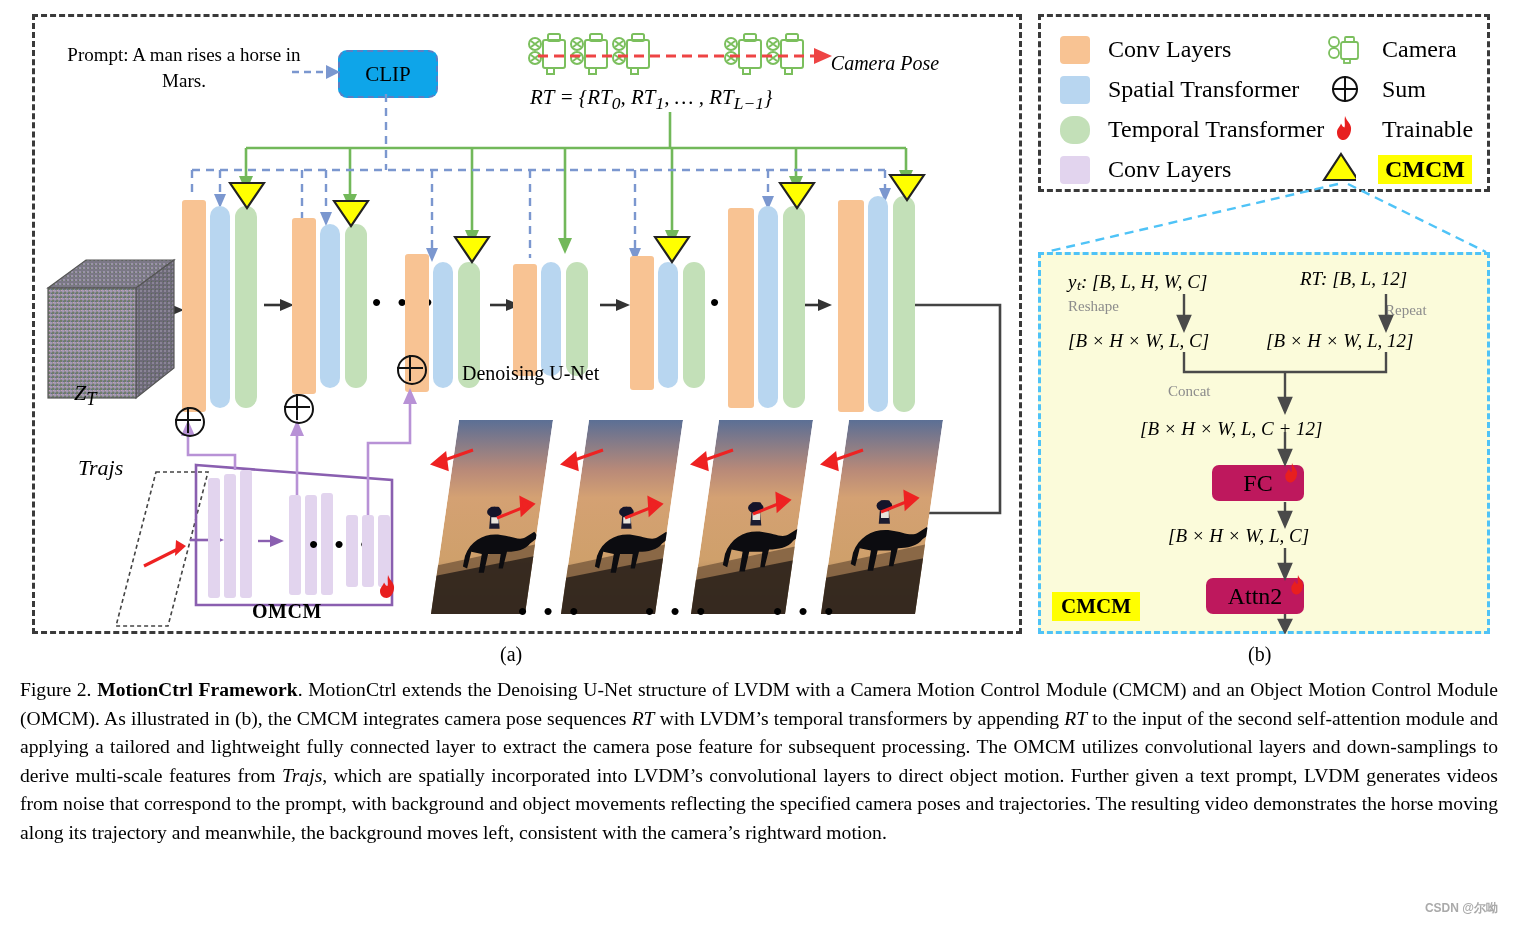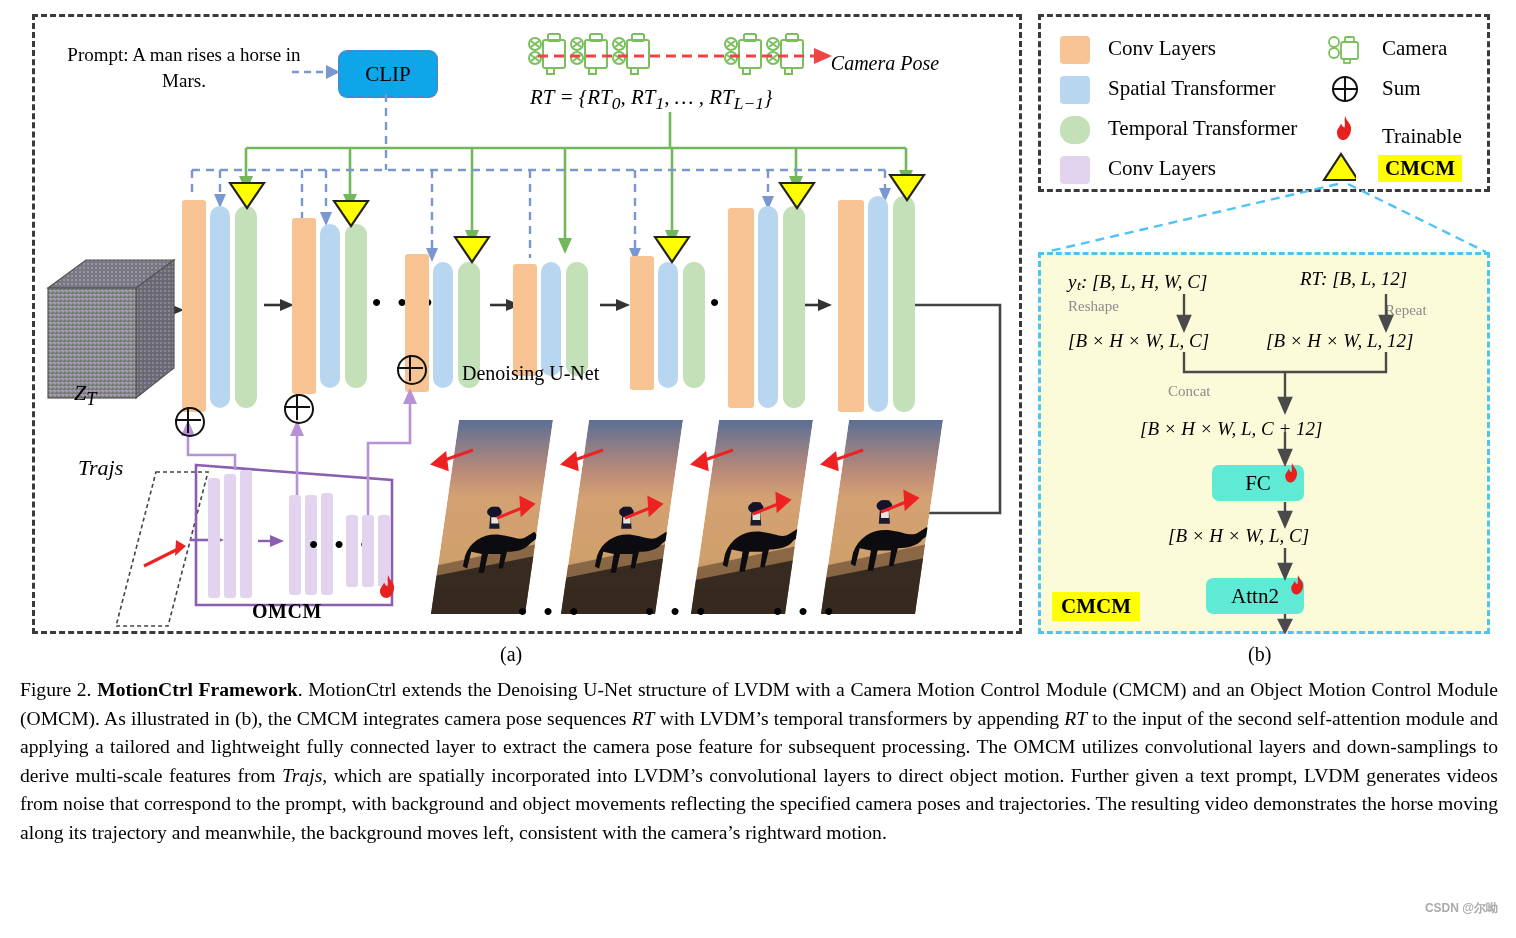--- a/index.html
+++ b/index.html
@@ -20,40 +20,40 @@
   .rt-eq{position:absolute;left:530px;top:85px;font-size:21px;font-style:italic;font-family:"Liberation Serif",serif;white-space:nowrap;}
   .denoise-label{position:absolute;left:462px;top:362px;font-size:20px;white-space:nowrap;}
   .zt{position:absolute;left:74px;top:380px;font-size:22px;font-style:italic;}
   .trajs{position:absolute;left:78px;top:455px;font-size:22px;font-style:italic;}
   .omcm-label{position:absolute;left:252px;top:600px;font-size:20px;font-weight:bold;letter-spacing:.5px;}
   .sub-a{position:absolute;left:500px;top:643px;font-size:20px;}
   .sub-b{position:absolute;left:1248px;top:643px;font-size:20px;}
 
   
   .lg-sw{position:absolute;width:30px;height:28px;border-radius:4px;}
-  .lg-txt{position:absolute;font-size:21px;white-space:nowrap;}
+  .lg-txt{position:absolute;font-size:24px;white-space:nowrap;}
   .lg-ico{position:absolute;width:34px;height:30px;display:flex;align-items:center;justify-content:center;}
   .cmcm-hl{background:#ffff00;padding:1px 7px;font-weight:bold;}
 
   
   .blk{position:absolute;border-radius:3px;}
   .blk.rnd{border-radius:14px;}
   .ytri{position:absolute;}
 
   
   .sum{position:absolute;width:26px;height:26px;border:2.4px solid #111;border-radius:50%;}
   .sum::before,.sum::after{content:"";position:absolute;background:#111;}
   .sum::before{left:-2px;top:10.1px;width:26px;height:2.4px;}
   .sum::after{top:-2px;left:10.1px;height:26px;width:2.4px;}
 
   
   .c-txt{position:absolute;font-size:19px;font-family:"Liberation Serif",serif;white-space:nowrap;}
   .c-ital{font-style:italic;}
   .c-grey{position:absolute;font-size:15px;color:#8c8c8c;white-space:nowrap;}
-  .c-node{position:absolute;background:#5eead4;border-radius:7px;display:flex;align-items:center;justify-content:center;font-size:21px;}
+  .c-node{position:absolute;background:#be185d;border-radius:7px;display:flex;align-items:center;justify-content:center;font-size:24px;}
   .cmcm-tag{position:absolute;left:1052px;top:592px;background:#ffff00;padding:2px 9px;font-size:21px;font-weight:bold;}
 
   
   .caption{position:absolute;left:20px;top:676px;width:1478px;font-size:19.6px;line-height:28.6px;text-align:justify;}
   .caption b{font-weight:bold;}
   .caption i{font-style:italic;}
   .wm{position:absolute;right:18px;top:900px;font-size:12px;color:#aaa;font-family:"Liberation Sans",sans-serif;font-weight:bold;}
 
   
   .cube{position:absolute;left:46px;top:258px;width:130px;height:150px;}
@@ -437,21 +437,21 @@
       <line x1="15" y1="2" x2="15" y2="28" stroke="#111" stroke-width="2"></line>
       </svg>
   </div>
   <div class="lg-txt" style="left:1382px;top:76px;">Sum</div>
 
   <div class="lg-ico" style="left:1328px;top:114px;">
     <svg width="24" height="28">
       <path d="M12 1 C14 7 19 9 18 15 C17.4 20.5 14 25 10.5 25 C6.5 25 4 21.6 4 17.4 C4 13.6 7 12.2 8 8.6 C9.5 11.2 10 12.4 11.5 12.4 C12.5 9.8 11 6 12 1 Z" fill="#e81f1f"></path>
     </svg>
   </div>
-  <div class="lg-txt" style="left:1382px;top:116px;margin-top:8px;">Trainable</div>
+  <div class="lg-txt" style="left:1382px;top:116px;">Trainable</div>
 
   <div class="lg-ico" style="left:1322px;top:152px;">
     <svg width="38" height="32">
         <polygon points="19,3 36,29 2,29" fill="#ffff00" stroke="#222" stroke-width="2.2"></polygon>
       </svg>
   </div>
   <div class="lg-txt cmcm-hl" style="left:1378px;top:155px;">CMCM</div>
 
   <svg class="abs" style="left:1038px;top:180px;" width="452" height="78">
     <line x1="300" y1="4" x2="8" y2="72" stroke="#4fc3f7" stroke-width="2.4" stroke-dasharray="9,6"></line>

